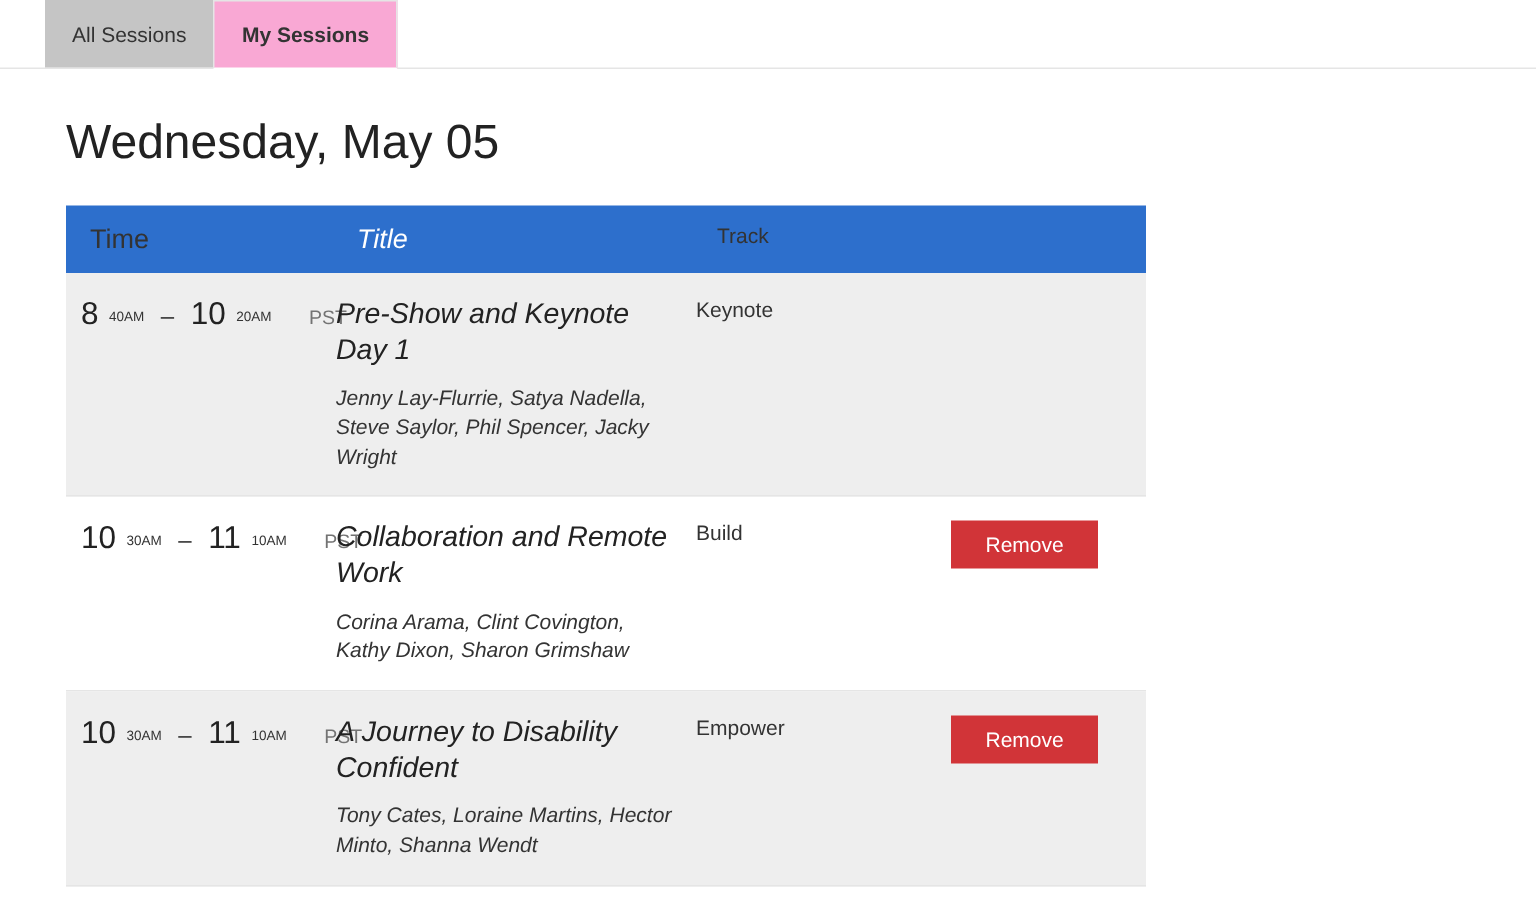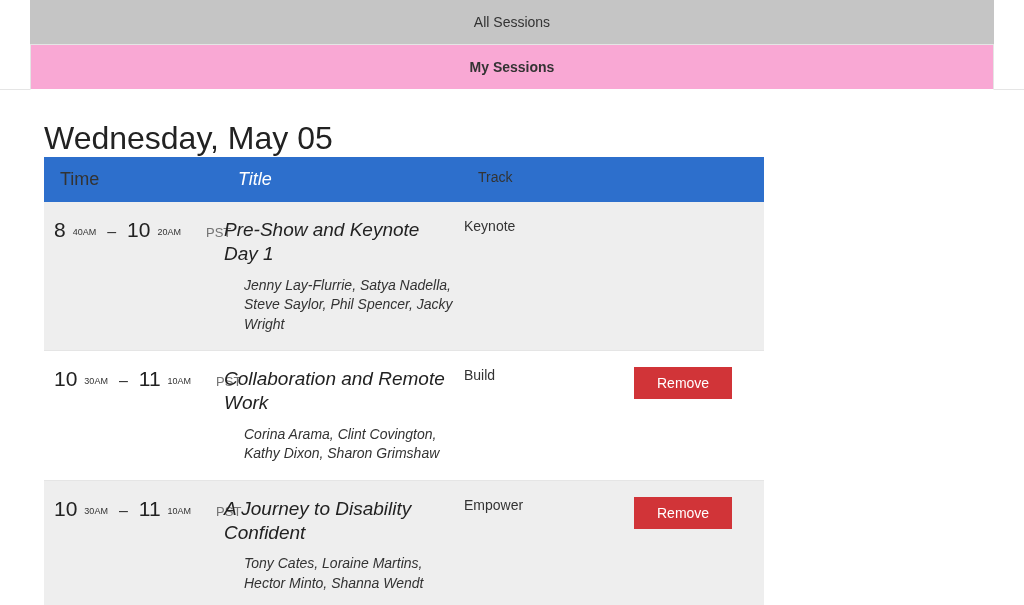--- a/index.html
+++ b/index.html
@@ -11,21 +11,20 @@
       font-family: "Segoe UI", "Segoe UI Light", -apple-system, sans-serif;
       background: #ffffff;
       width: 1024px;
       height: 605px;
       overflow: hidden;
     }
     .tabs {
       display: flex;
       padding: 0 30px;
       border-bottom: 1px solid #e5e5e5;
-      flex-direction: column;
     }
     .tab {
       padding: 14px 18px;
       font-size: 14px;
       color: #333;
       background: #c5c5c5;
       cursor: pointer;
       border: none;
       font-family: inherit;
     }
@@ -36,20 +35,21 @@
       margin-bottom: -1px;
       font-weight: bold;
     }
     .content {
       padding: 30px 30px 0 44px;
     }
     .day-heading {
       font-size: 32px;
       font-weight: 300;
       color: #222;
+      margin-bottom: 24px;
     }
     .schedule {
       width: 720px;
     }
     .header-row {
       display: flex;
       background: #2d6fcc;
       color: #fff;
       font-size: 18px;
       font-weight: 300;
@@ -121,21 +121,20 @@
       font-size: 19px;
       font-weight: 400;
       color: #222;
       line-height: 1.25;
       margin-bottom: 10px;
     }
     .speakers {
       font-size: 14px;
       color: #333;
       line-height: 1.4;
-      margin-left: 20px;
     }
     .remove-btn {
       background: #d13438;
       color: #fff;
       border: none;
       padding: 8px 23px;
       font-size: 14px;
       font-family: inherit;
       cursor: pointer;
     }

